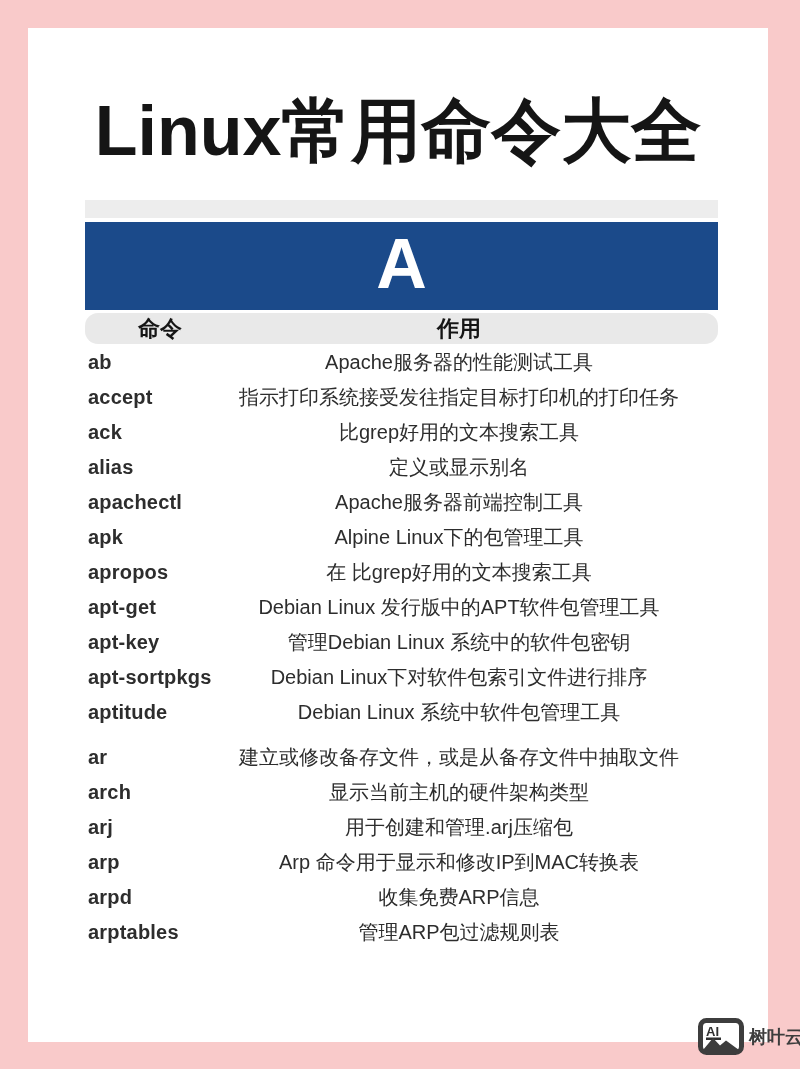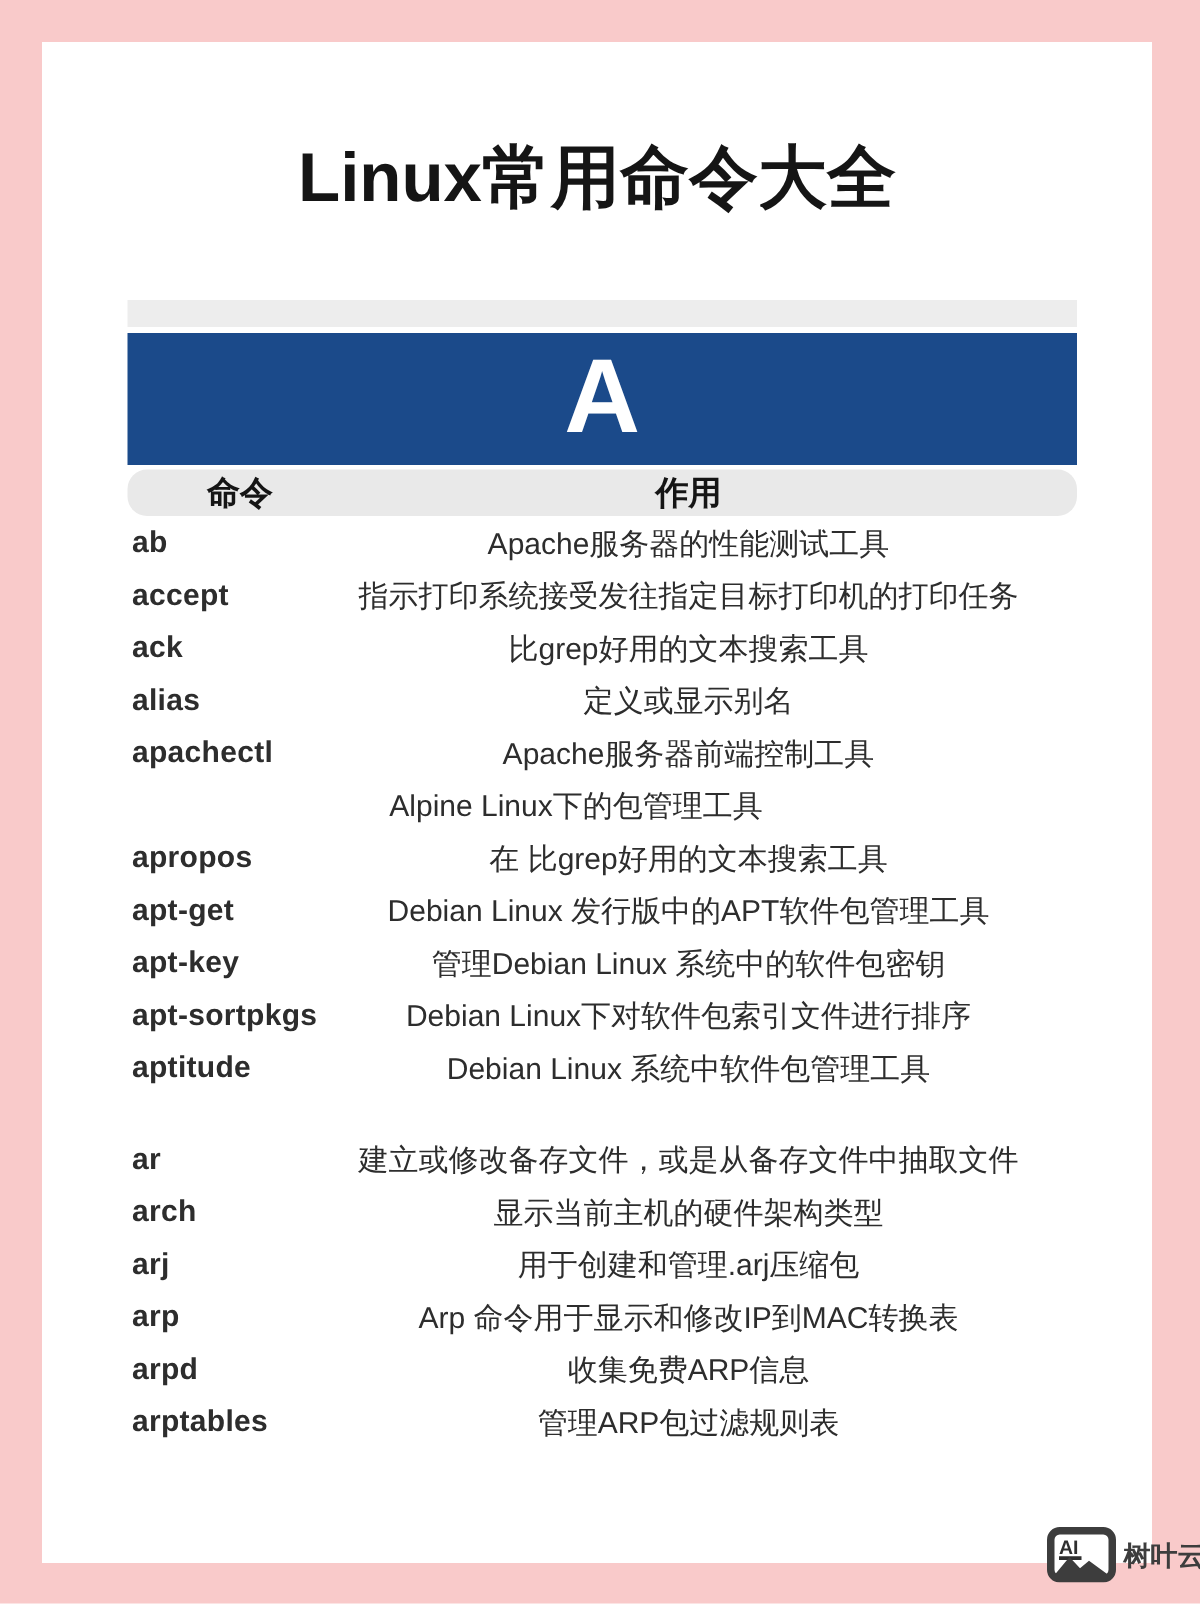--- a/index.html
+++ b/index.html
@@ -24,21 +24,21 @@
     position:absolute;
     left:28px; top:28px;
     width:740px; height:1014px;
     background:var(--card);
   }
   .title{
     position:absolute;
     left:0; top:66px;
     width:100%;
     text-align:center;
-    font-size:46px;
+    font-size:70px;
     font-weight:bold;
     color:var(--ink);
     letter-spacing:0px;
     line-height:1.06;
     white-space:nowrap;
   }
   .table{
     position:absolute;
     left:57px; top:172px;
     width:633px;
@@ -83,21 +83,21 @@
     padding-right:35px;
   }
   .t-body{margin-top:1px;}
   .t-row{
     height:35px;
     display:flex;
     align-items:center;
     font-size:20px;
     color:var(--rowink);
   }
-  .t-row.gap-before{margin-top:26px;}
+  .t-row.gap-before{margin-top:10px;}
   .cmd{
     width:150px;
     padding-left:3px;
     white-space:nowrap;
     letter-spacing:0.2px;
     font-weight:bold;
   }
   .desc{
     flex:1;
     padding-right:35px;
@@ -169,20 +169,21 @@
   </div>
 
   <div class="t-row">
     <div class="cmd">apachectl</div>
     <div class="desc">
       <span class="desc-inner">Apache服务器前端控制工具</span>
     </div>
   </div>
 
   <div class="t-row">
+    <div class="cmd">apk</div>
     <div class="desc">
       <span class="desc-inner">Alpine Linux下的包管理工具</span>
     </div>
   </div>
 
   <div class="t-row">
     <div class="cmd">apropos</div>
     <div class="desc">
       <span class="desc-inner">在 比grep好用的文本搜索工具</span>
     </div>

